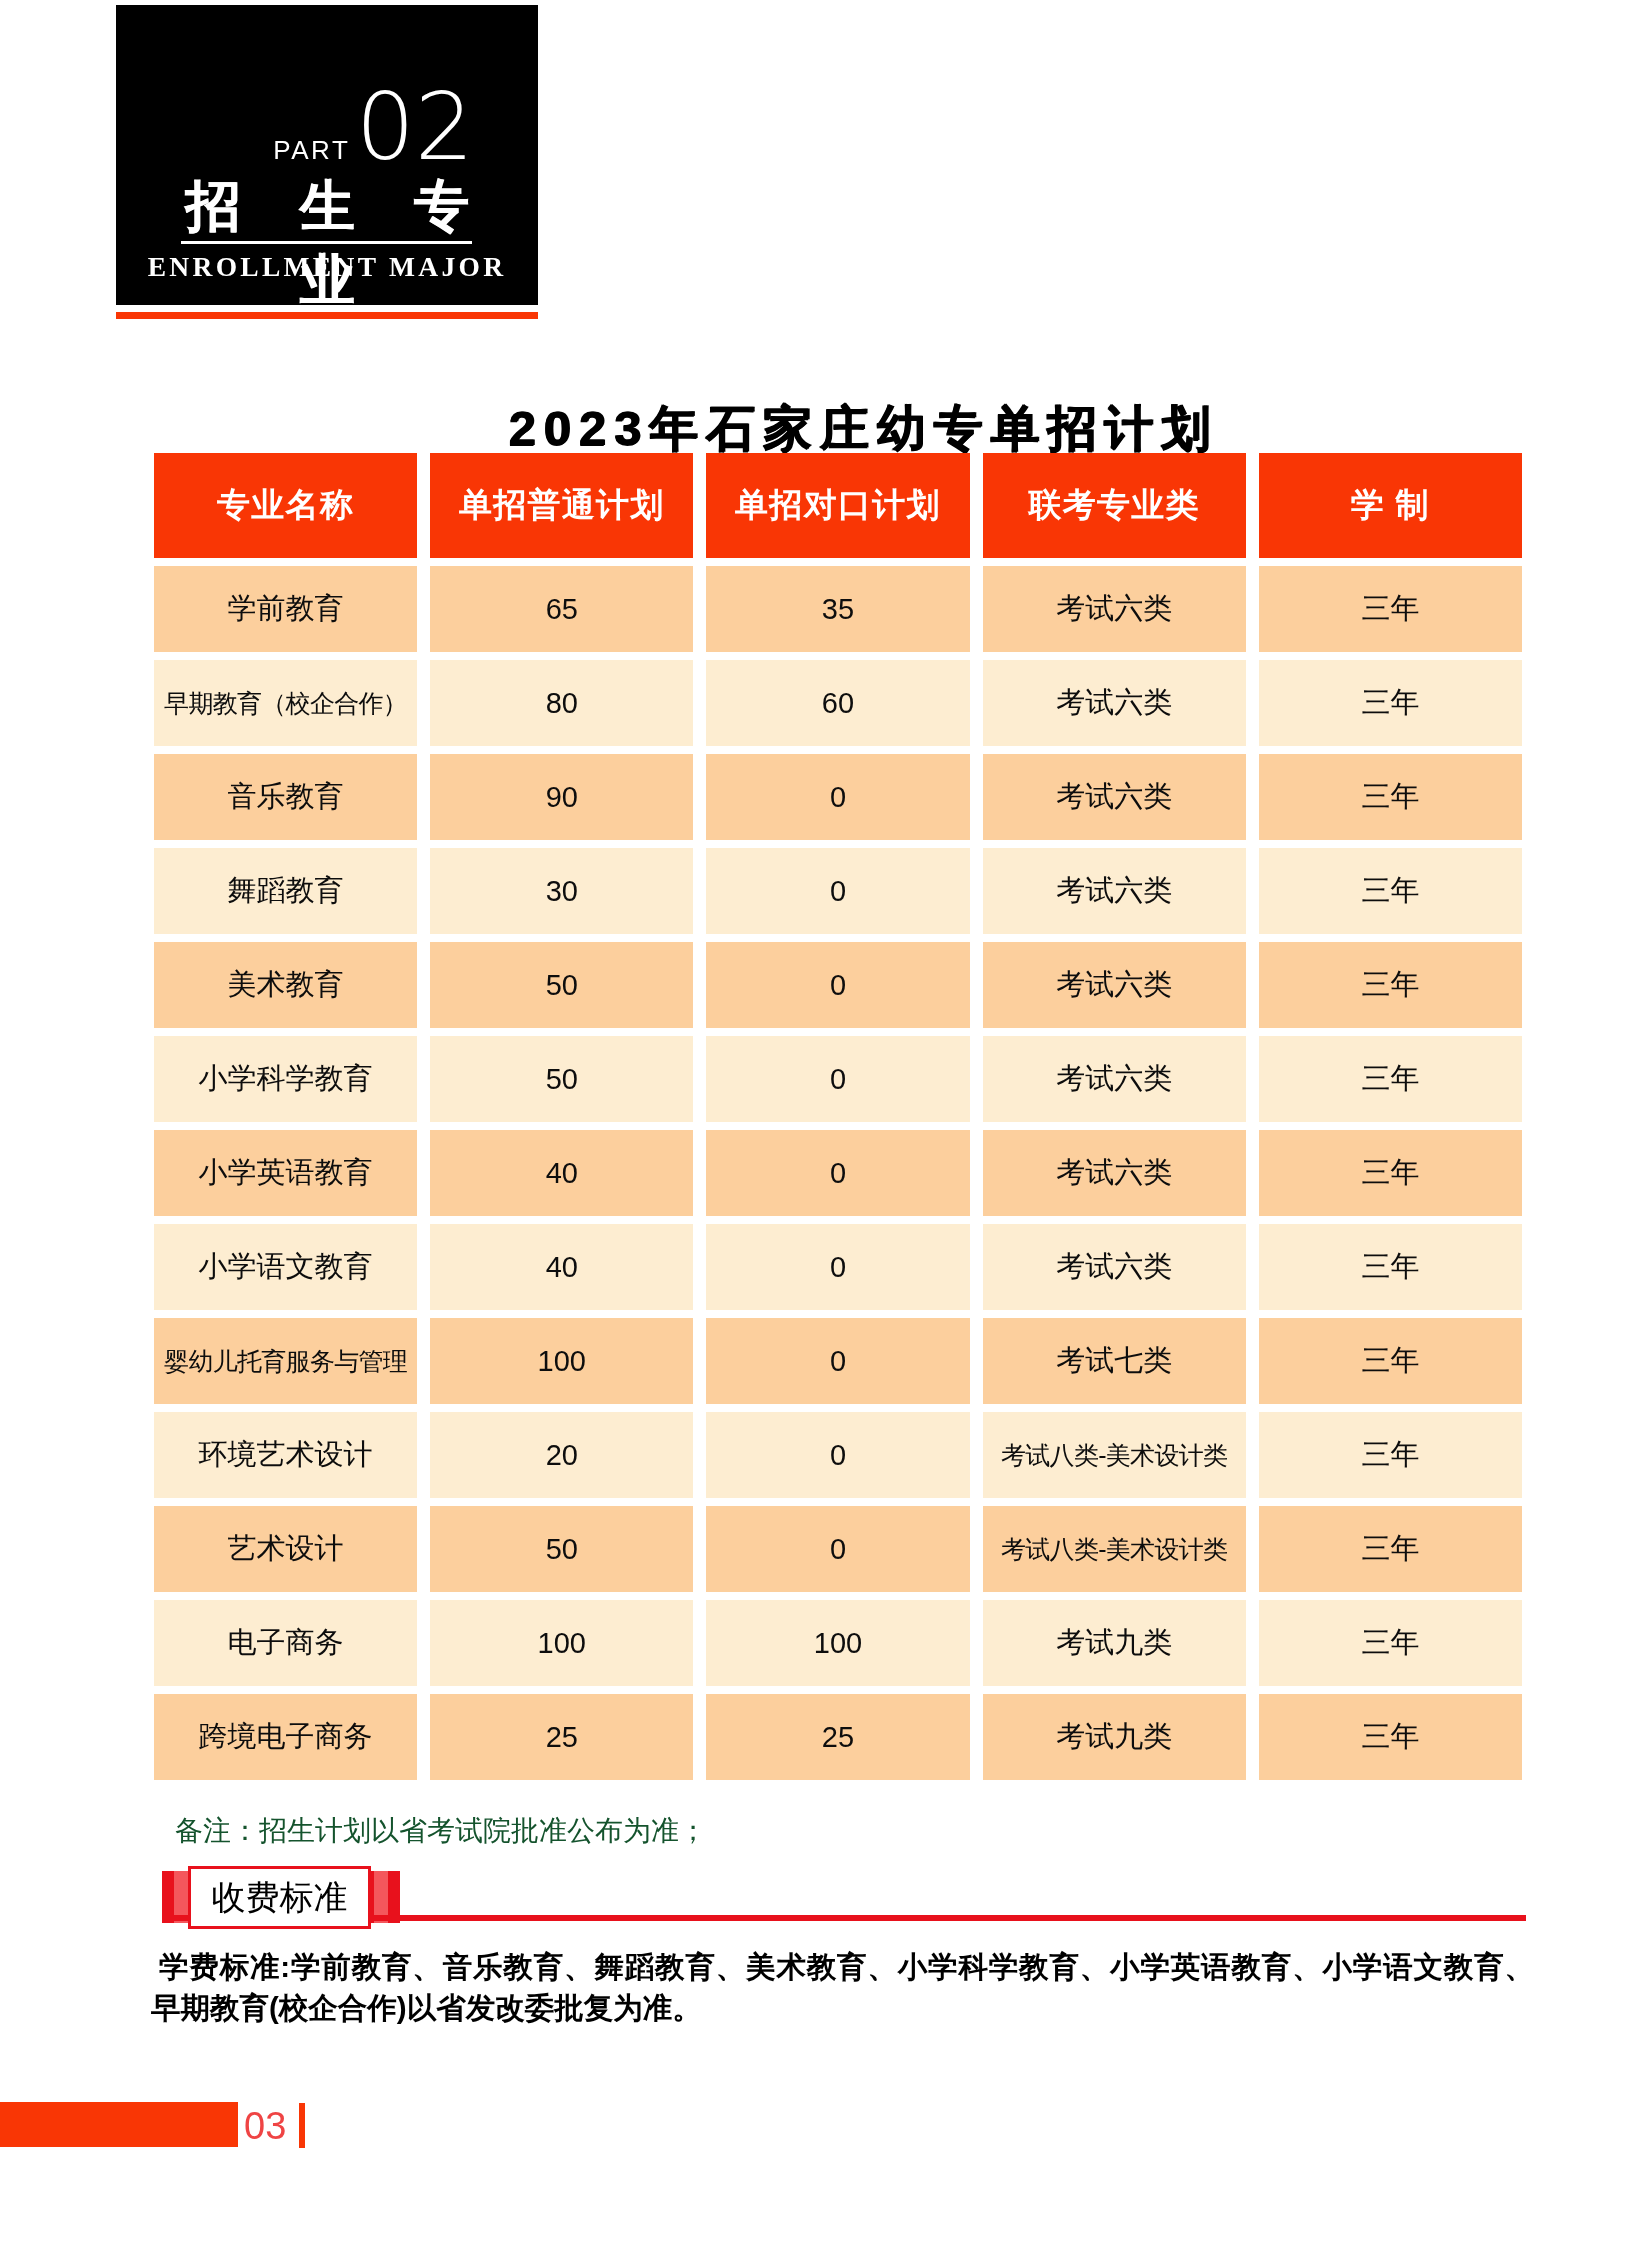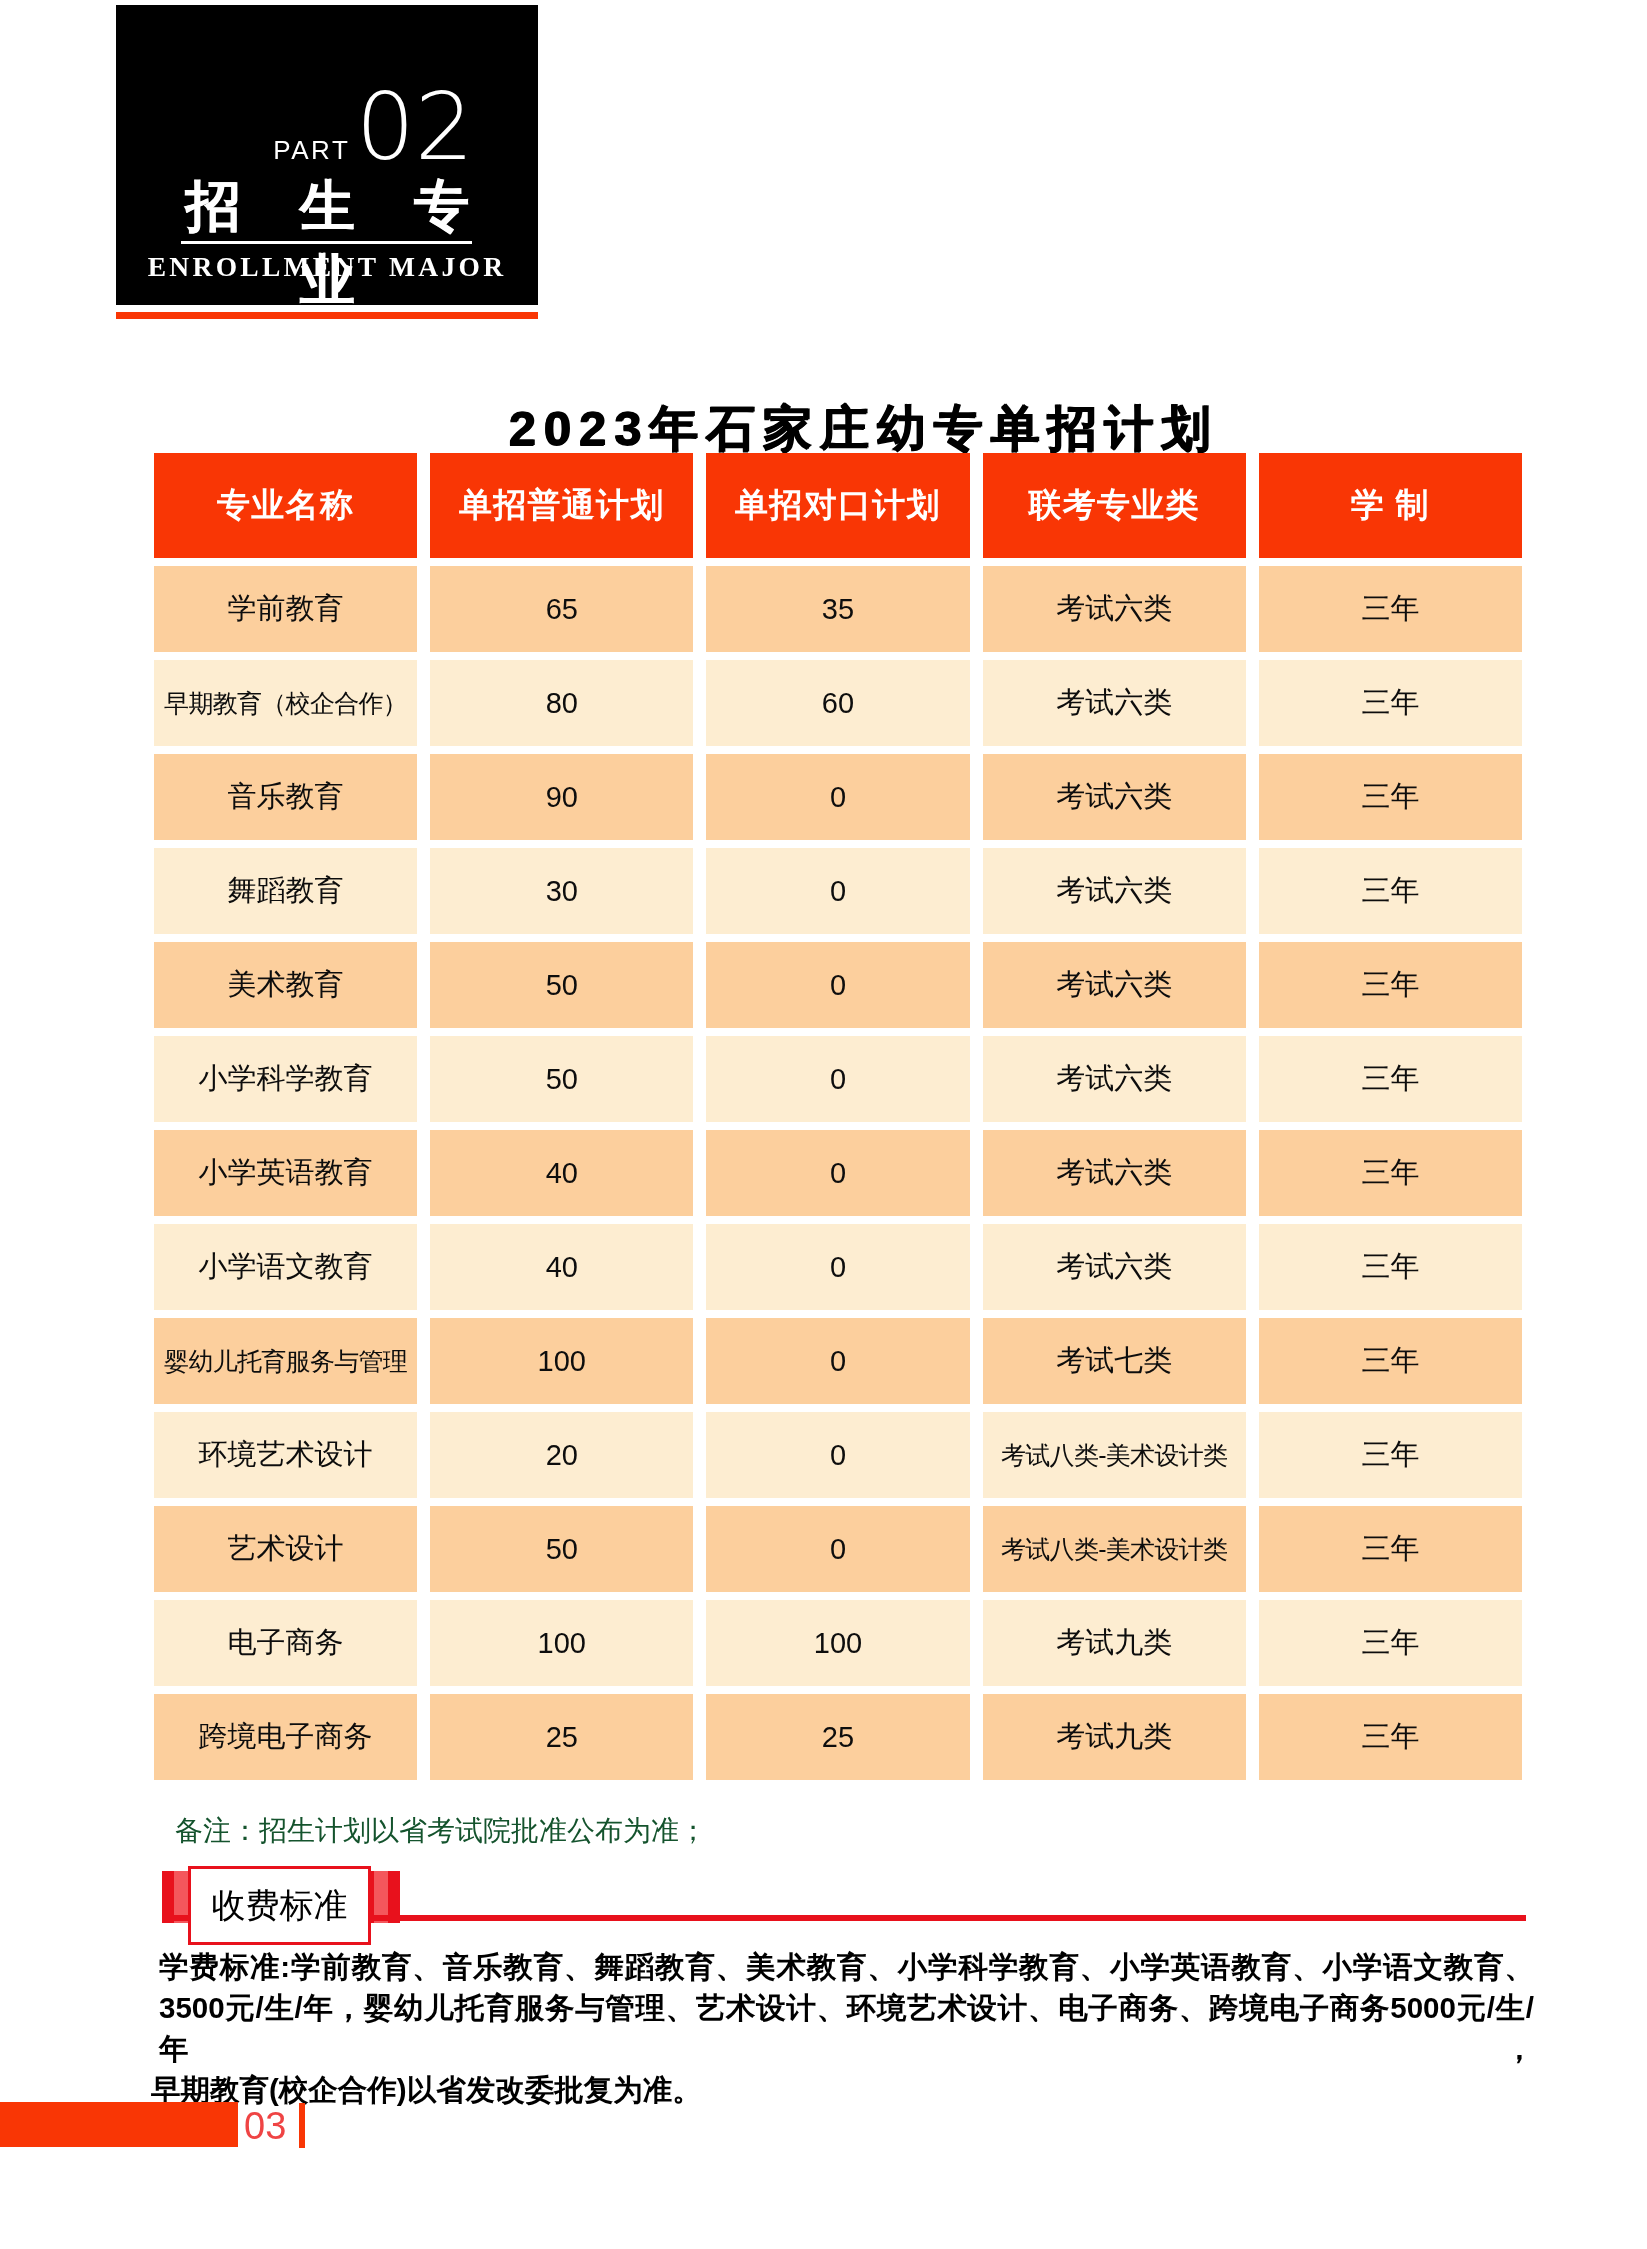--- a/index.html
+++ b/index.html
@@ -58,21 +58,21 @@
   
   .note { position:absolute; left:175px; top:1812px; font-size:28px; color:#14532d; }
 
   
   .fee-band { position:absolute; left:162px; top:1871px; width:238px; height:52px; background:#E8111C; }
   .band-strip { position:absolute; top:0; width:14.4px; height:100%; background:#F4575C; }
   .band-strip.left { left:11.8px; }
   .band-strip.right { right:11.8px; }
   .fee-rule { position:absolute; left:162px; top:1915px; width:1364px; height:5.9px; background:#E8111C; }
   .fee-box {
-    position:absolute; left:188px; top:1866px; width:183px; height:79px;
+    position:absolute; left:188px; top:1866px; width:183px; height:63px;
     background:#ffffff; border:3.3px solid #E8111C; box-sizing:border-box;
     display:flex; align-items:center; justify-content:center;
     font-size:34px; font-weight:500; color:#000;
   }
 
   
   .fee-text {
     position:absolute; left:151px; top:1946px; width:1383px;
     font-size:29.5px; font-weight:bold; color:#000;
   }
@@ -221,21 +221,20 @@
     <div class="band-strip left"></div>
     <div class="band-strip right"></div>
   </div>
   <div class="fee-rule"></div>
   <div class="fee-box">
     <span>收费标准</span>
   </div>
 
   <div class="fee-text">
     <div class="fee-line justify">学费标准:学前教育、音乐教育、舞蹈教育、美术教育、小学科学教育、小学英语教育、小学语文教育、</div>
-    <div class="fee-line justify">3500元/生/年，婴幼儿托育服务与管理、艺术设计、环境艺术设计、电子商务、跨境电子商务5000元/生/年，</div>
     <div class="fee-line">早期教育(校企合作)以省发改委批复为准。</div>
   </div>
 
   <div class="footer-bar"></div>
   <div class="footer-page">03</div>
   <div class="footer-tick"></div>
 
 </div>
 
 

